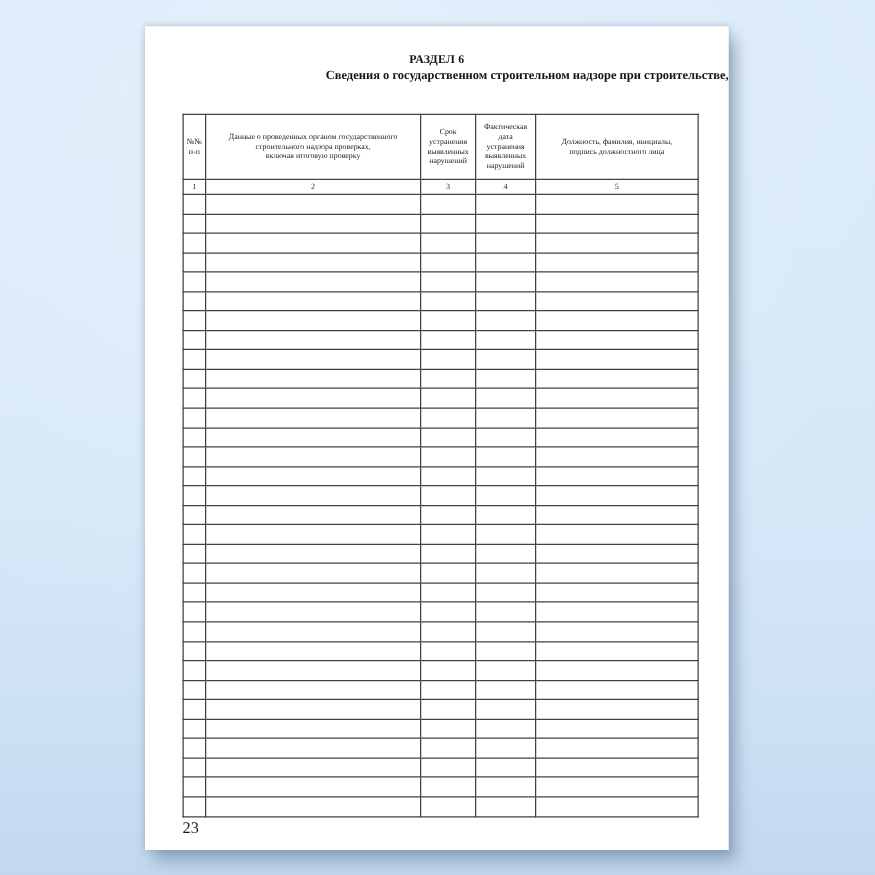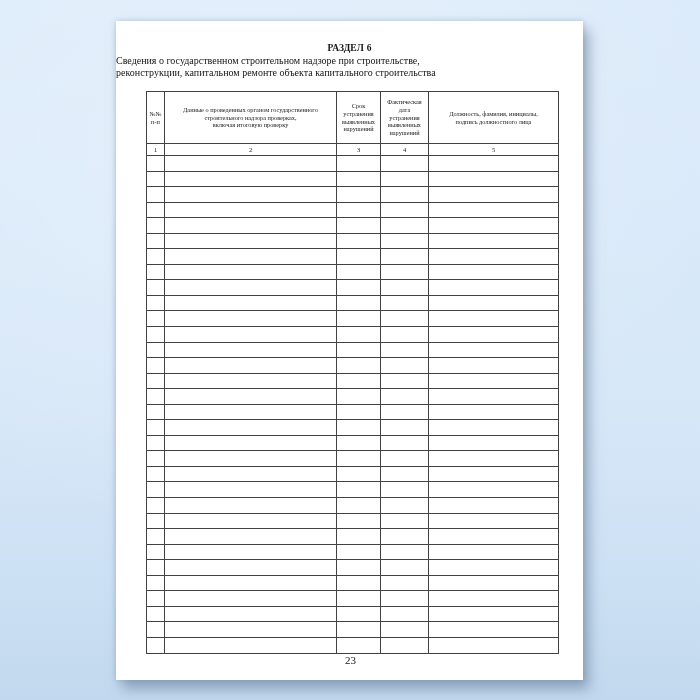--- a/index.html
+++ b/index.html
@@ -35,24 +35,24 @@
     line-height: 11px;
     font-weight: bold;
     color: #141414;
     letter-spacing: 0.2px;
   }
   .subtitle {
     position: absolute;
     top: 34px;
     left: 0;
     width: 100%;
-    text-align: left;
+    text-align: right;
     font-size: 10px;
     line-height: 12px;
-    font-weight: normal;
+    font-weight: bold;
     color: #141414;
   }
   table.doc-table {
     position: absolute;
     left: 30px;
     top: 70px;
     width: 412px;
     border-collapse: collapse;
     table-layout: fixed;
   }
@@ -80,35 +80,34 @@
     vertical-align: middle;
   }
   tr.empty-row {
     height: 15.56px;
   }
   .pagenum {
     position: absolute;
     top: 633px;
     left: 30px;
     width: 409px;
-    text-align: center;
-    font-size: 11px;
+    text-align: left;
+    font-size: 13px;
     color: #1a1a1a;
   }
 </style>
 </head>
 <body>
 
 <div class="sheet">
 
   <div class="title">РАЗДЕЛ 6</div>
 
   <div class="subtitle">
     <div>Сведения о государственном строительном надзоре при строительстве,</div>
-    <div>реконструкции, капитальном ремонте объекта капитального строительства</div>
   </div>
 
   <table class="doc-table">
     <colgroup>
       <col style="width:18px">
       <col style="width:172px">
       <col style="width:44px">
       <col style="width:48px">
       <col style="width:130px">
     </colgroup>

